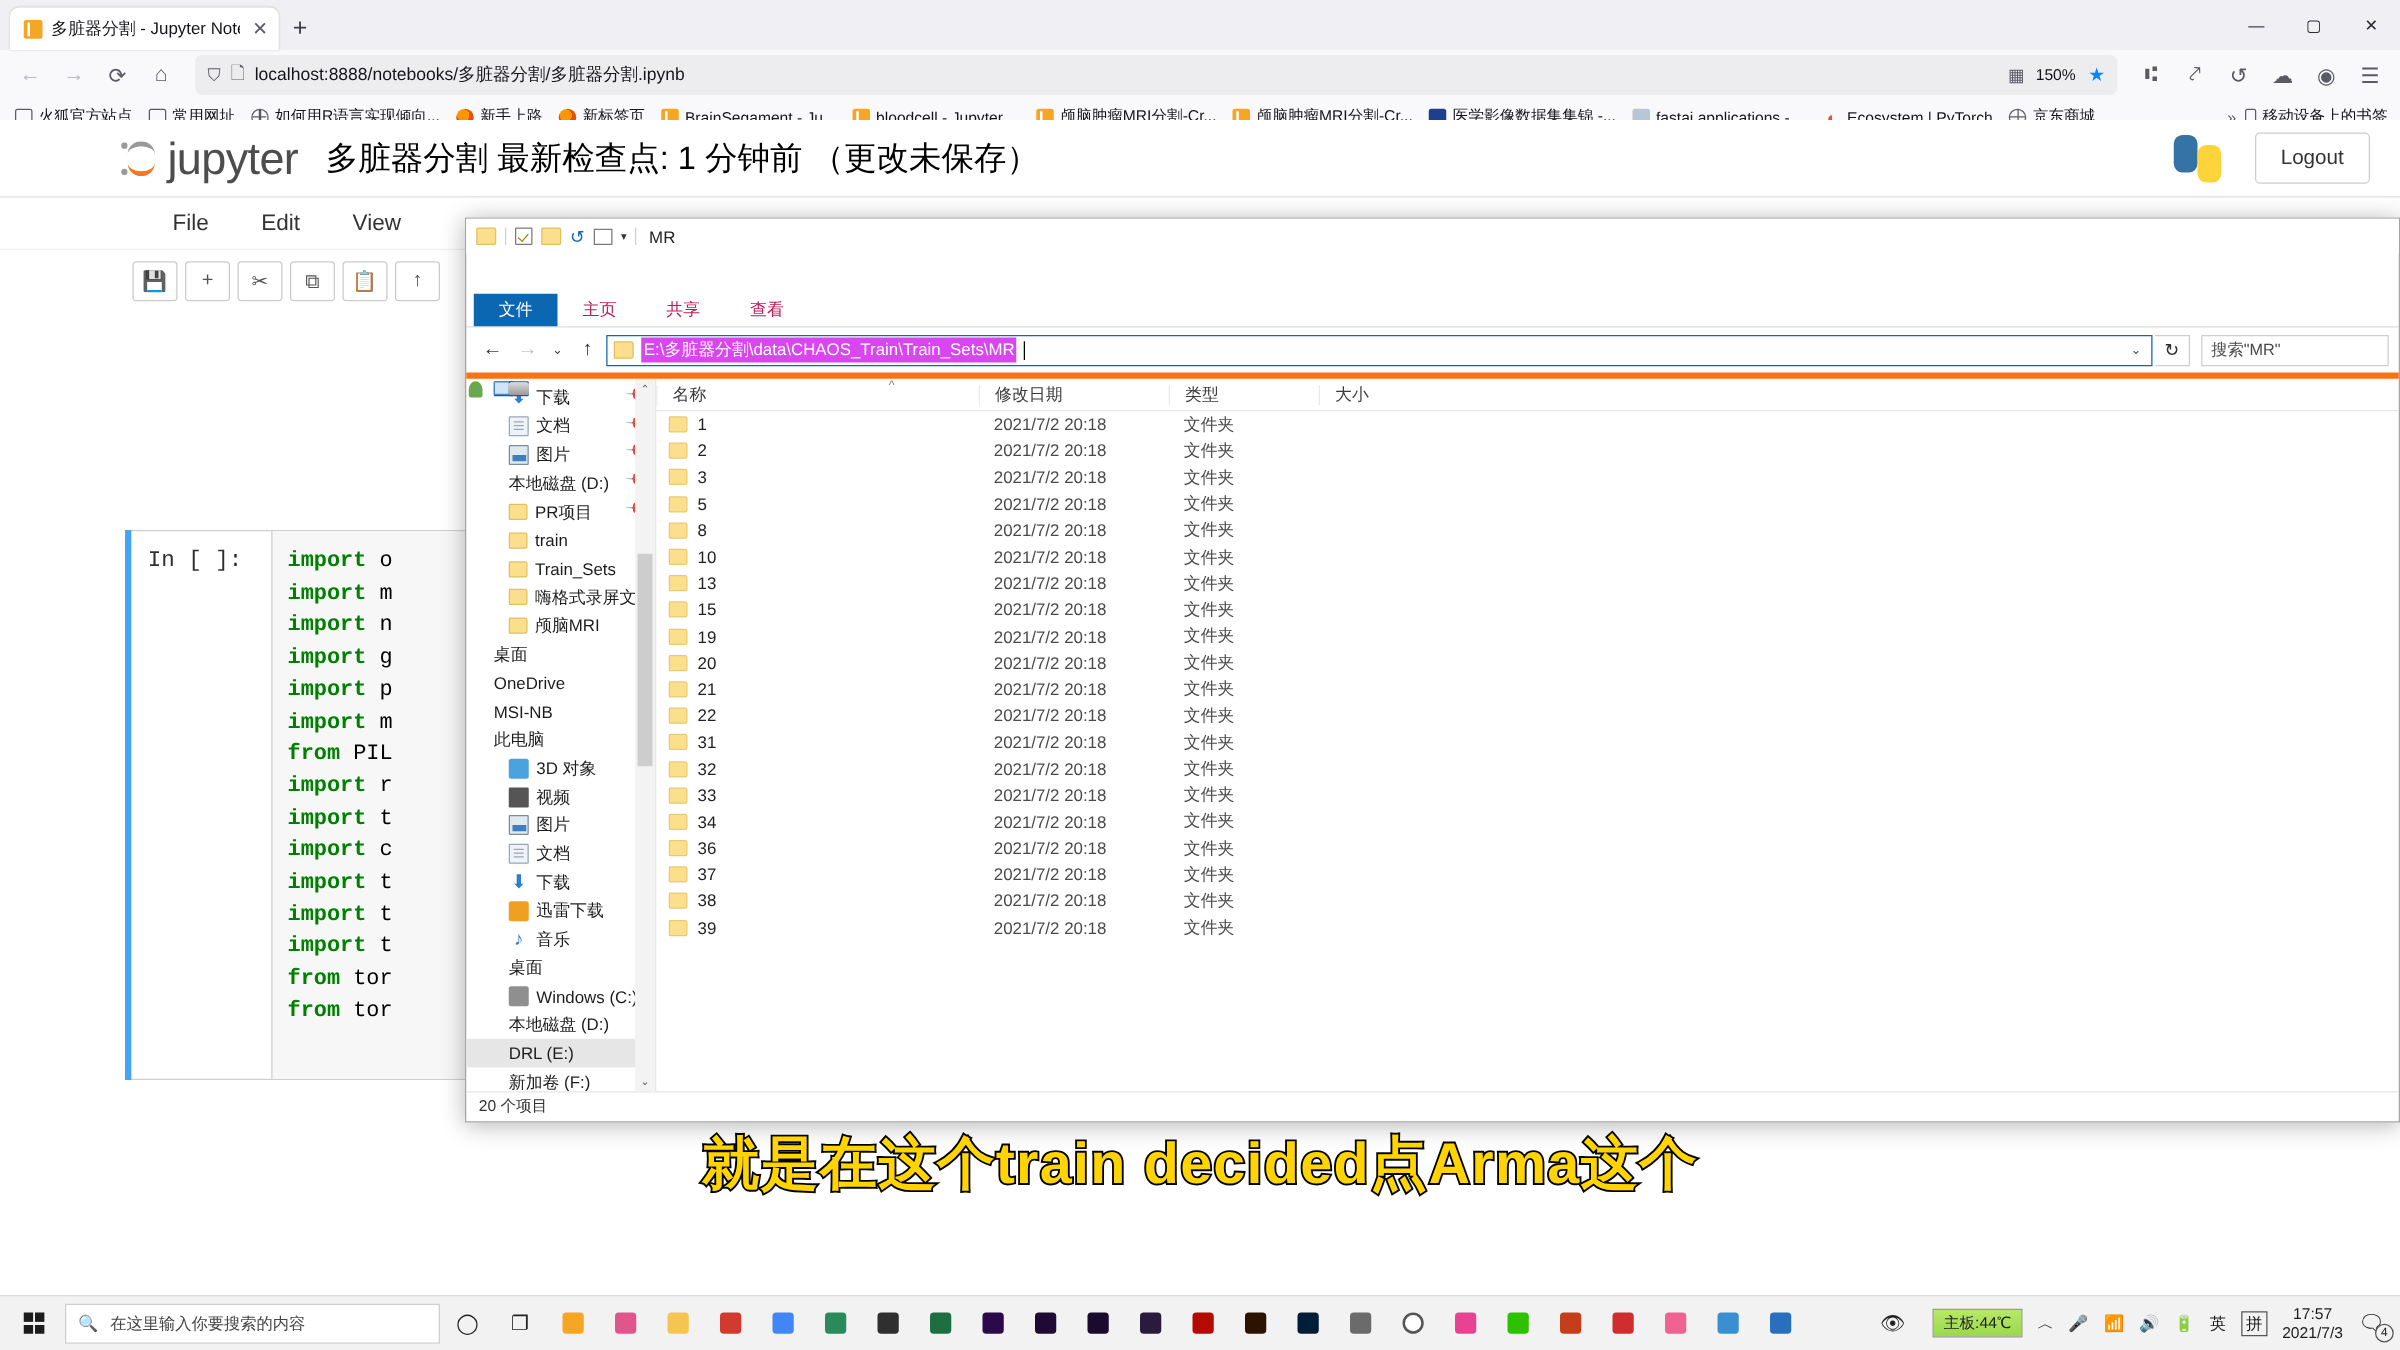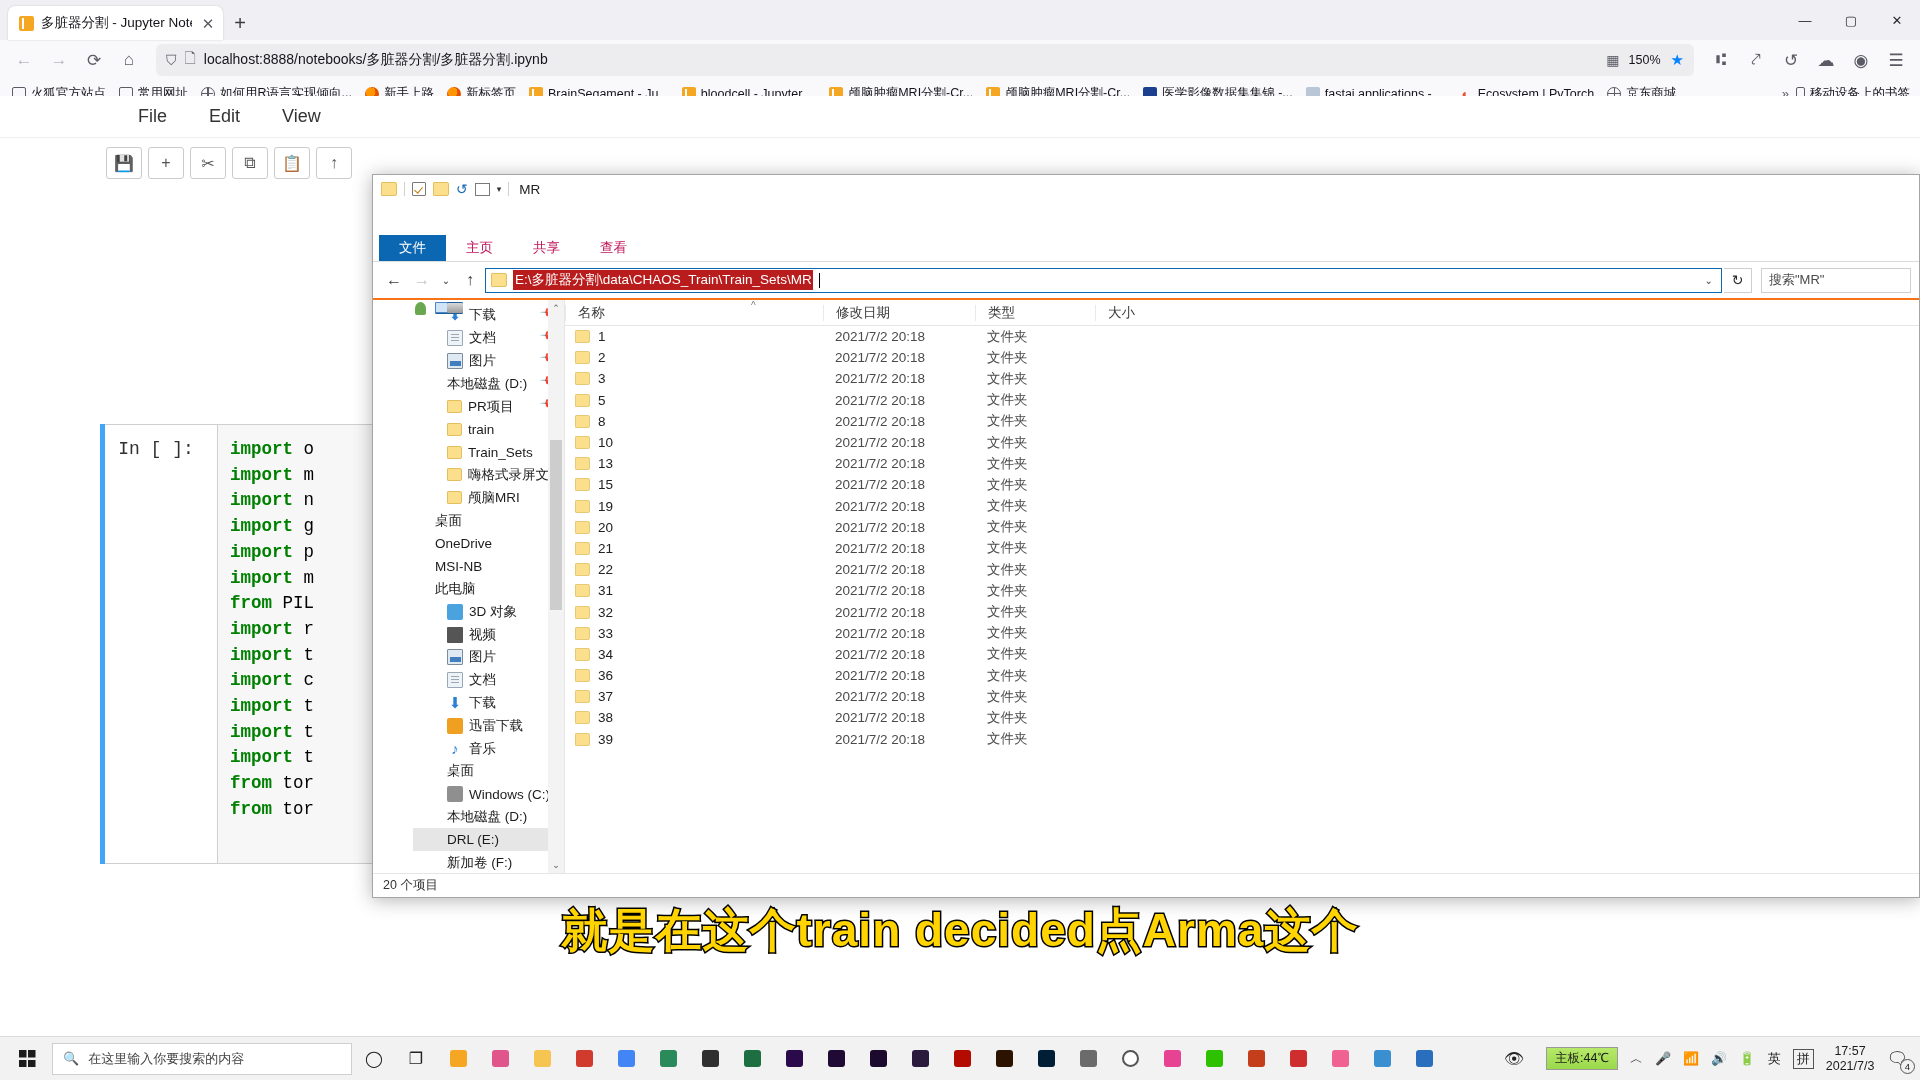--- a/index.html
+++ b/index.html
@@ -159,30 +159,30 @@
 
   .ex-addrrow { height: 36px; display:flex; align-items:center; gap:2px; padding: 0 8px; }
   .addr-nav { width: 26px; height: 26px; display:flex; align-items:center; justify-content:center;
     font-size:16px; color:#3b3b3b; }
   .addr-nav.dim { color:#c4c4c4; }
   .addr-nav.small { width: 18px; font-size: 10px; }
   .addr-box {
     flex: 1; height: 25px; border: 1px solid #0b67b2; background:#fff;
     display:flex; align-items:center; gap:6px; padding: 0 4px 0 5px;
   }
-  .addr-sel { background:#b91c1c; color:#fff; padding: 1px 1px 1px 2px; font-size:13.5px;
+  .addr-sel { background:#d946ef; color:#fff; padding: 1px 1px 1px 2px; font-size:13.5px;
      white-space:nowrap; }
   .addr-caret { width:1px; height:15px; background:#000; }
   .addr-drop { margin-left:auto; font-size:10px; color:#444; padding-right:4px; }
   .addr-refresh { width: 28px; height:25px; border:1px solid #cfcfcf; border-left:none;
     display:flex; align-items:center; justify-content:center; color:#2b2b2b; font-size:14px; }
   .search-box { width: 150px; height:25px; border:1px solid #cfcfcf; margin-left:7px;
     display:flex; align-items:center; padding:0 7px; color:#4a4a4a; font-size:13px; }
 
-  .ex-body { flex:1; display:flex; overflow:hidden; border-top:2px solid #f97316;padding-left:40px; }
+  .ex-body { flex:1; display:flex; overflow:hidden; border-top:5px solid #f97316; }
   .ex-nav { width: 152px; flex:0 0 152px; overflow:hidden; position:relative;
     border-right:1px solid #e6e6e6; padding-top: 4px; }
   .nav-item { height: 22.8px; display:flex; align-items:center; gap:6px; padding-left: 22px;
     font-size:13.5px; color:#1c1c1c; white-space:nowrap; }
   .nav-item.ind2 { padding-left: 34px; }
   .nav-item.sel { background:#e6e6e6; }
   .nav-pin { margin-left:auto; padding-right: 9px; color:#6d6d6d; font-size:11px; transform:rotate(45deg); }
   .ni { width:16px; height:16px; flex:0 0 16px; position:relative; display:inline-block; }
   .ni-dl::after{ content:"⬇"; position:absolute; inset:0; color:#2a7fd4; font-size:15px; line-height:16px; text-align:center;}
   .ni-doc{ border:1px solid #9aa7b4; background:#eef3f8; border-radius:1px; }
@@ -357,20 +357,39 @@
       </span>
       <span class="bm-chev">»</span>
     <span class="bm-mobile">
       <span class="ico ico-phone"></span>
       <span>移动设备上的书签</span>
     </span>
   </div>
 </div>
 
 <div id="page">
+  <div class="jup-header">
+    <div class="jup-logo">
+      <span class="jup-logo-mark">
+          <i></i>
+          <i></i>
+          <i></i>
+          <i></i>
+        </span>
+      <span class="jup-logo-text">jupyter</span>
+    </div>
+    <div class="jup-title">多脏器分割 最新检查点: 1 分钟前 （更改未保存）</div>
+    <div class="jup-py">
+      <span class="py-mark">
+          <b></b>
+          <i></i>
+        </span>
+      <span class="logout-btn">Logout</span>
+    </div>
+  </div>
 
   <div class="jup-menubar" id="jupmenus">
       <span>File</span>
       <span>Edit</span>
       <span>View</span>
     </div>
 
   <div class="jup-toolbar">
     <span class="tb">💾</span>
     <span class="tb">+</span>

